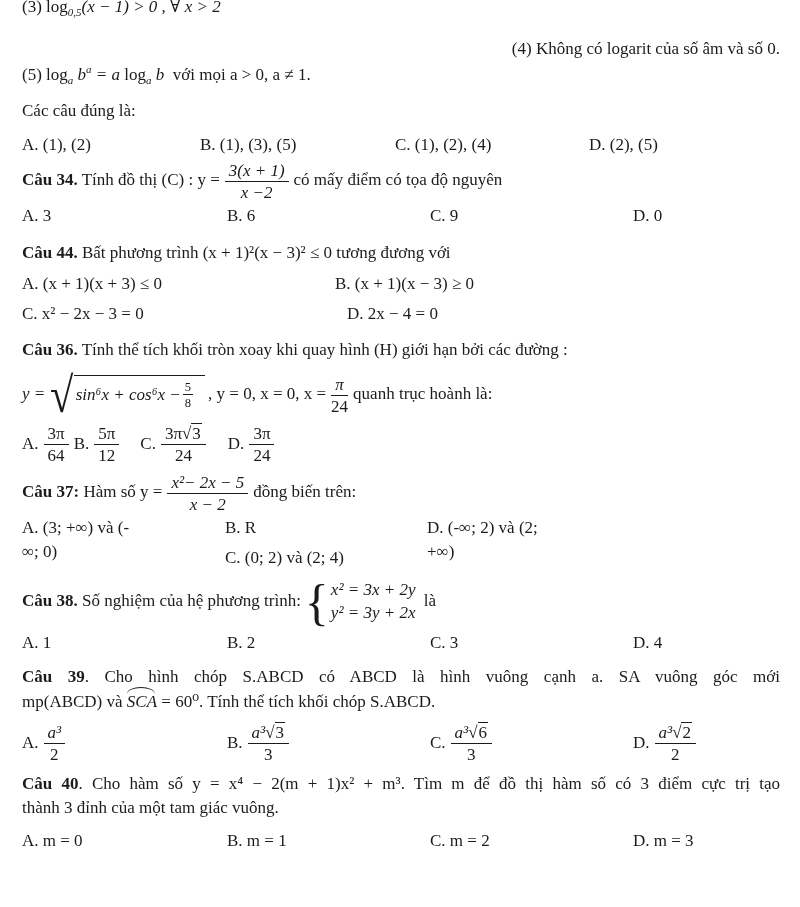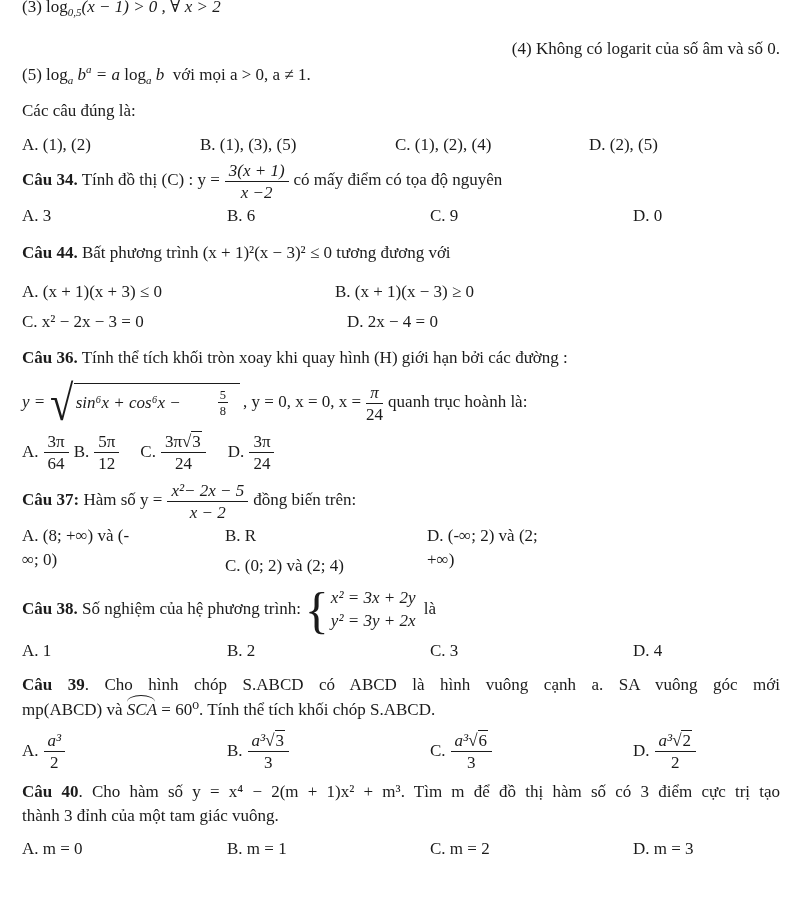--- a/index.html
+++ b/index.html
@@ -19,21 +19,21 @@
   
   .frac { display:inline-block; vertical-align:middle; text-align:center; margin:0 5px; line-height:1.12; }
   .frac .num { display:block; border-bottom:1.5px solid #1b1b1b; padding:0 4px 1px; }
   .frac .den { display:block; padding-top:1px; }
   .fsm { font-size:12.5px; margin:0 2px; vertical-align:middle; }
   .fsm .num { border-bottom-width:1px; padding:0 2px; }
 
   
   .sqrt { display:inline-flex; align-items:flex-start; vertical-align:middle; margin:0 3px; }
   .sqrt-sign { font-size:50px; line-height:0.8; font-weight:400; transform:scaleX(.85); margin-right:-2px; }
-  .sqrt-body { border-top:1.6px solid #1b1b1b; padding:4px 10px 2px 2px; display:inline-flex; align-items:center;gap:35px; }
+  .sqrt-body { border-top:1.6px solid #1b1b1b; padding:4px 10px 2px 2px; display:inline-flex; align-items:center; }
 
   
   .rt-sign { font-style:normal; }
   .rt-val { font-style:normal; border-top:1.3px solid #1b1b1b; padding:0 1px; }
 
   
   .system { display:inline-flex; align-items:center; vertical-align:middle; margin:0 4px; }
   .system .brace { font-size:50px; line-height:.85; font-weight:400; }
   .system .eqs { display:inline-flex; flex-direction:column; line-height:1.35; padding-left:2px; }
 
@@ -59,21 +59,21 @@
 
   
   #l-s3 { margin-top:-7px; }
   #l-s4 { margin-top:16px;text-align:right; }
   #l-s5 { margin-top:0; }
   #l-prompt { margin-top:10px; }
   #ans33 { margin-top:9px; }
   #q34 { margin-top:4px; }
   #ans34 { margin-top:2px; }
   #q35 { margin-top:12px; }
-  #ans35a { margin-top:14px; }
+  #ans35a { margin-top:6px; }
   #ans35b { margin-top:6px; }
   #q36 { margin-top:11px; }
   #q36f { margin-top:12px; }
   #ans36 { margin-top:8px; }
   #q37 { margin-top:8px; }
   #ans37 { margin-top:2px; }
   #q38 { margin-top:8px; }
   #ans38 { margin-top:6px; }
   #q39 { margin-top:10px; }
   #ans39 { margin-top:8px; }
@@ -160,21 +160,21 @@
         <span class="frac">
           <span class="num"><span>3π</span></span>
           <span class="den">24</span>
         </span>
       </span>
   </div>
 
   <div class="line" id="q37"><b class="qlabel">Câu 37:</b> <span>Hàm số  y =</span><span class="frac"><span class="num mathit">x²−  2x −  5</span><span class="den mathit">x −  2</span></span><span>đồng biến trên:</span></div>
 
   <div class="ans g37" id="ans37">
-    <span><span class="ln">A.  (8; +∞)  và  (-</span><br><span>∞; 0)</span></span>
+    <span><span class="ln">A.  (3; +∞)  và  (-</span><br><span>∞; 0)</span></span>
     <span><span>B. R</span><br><span class="cB2" style="display:inline-block">C. (0; 2) và (2; 4)</span></span>
     <span><span>D.  (-∞;  2)  và  (2;</span><br><span>+∞)</span></span>
   </div>
 
   <div class="line" id="q38"><b class="qlabel">Câu 38.</b> <span>Số nghiệm của hệ phương trình:</span><span class="system">
         <span class="brace">{</span>
         <span class="eqs">
           <span class="mathit">x² = 3x + 2y</span>
           <span class="mathit">y² = 3y + 2x</span>
         </span>

